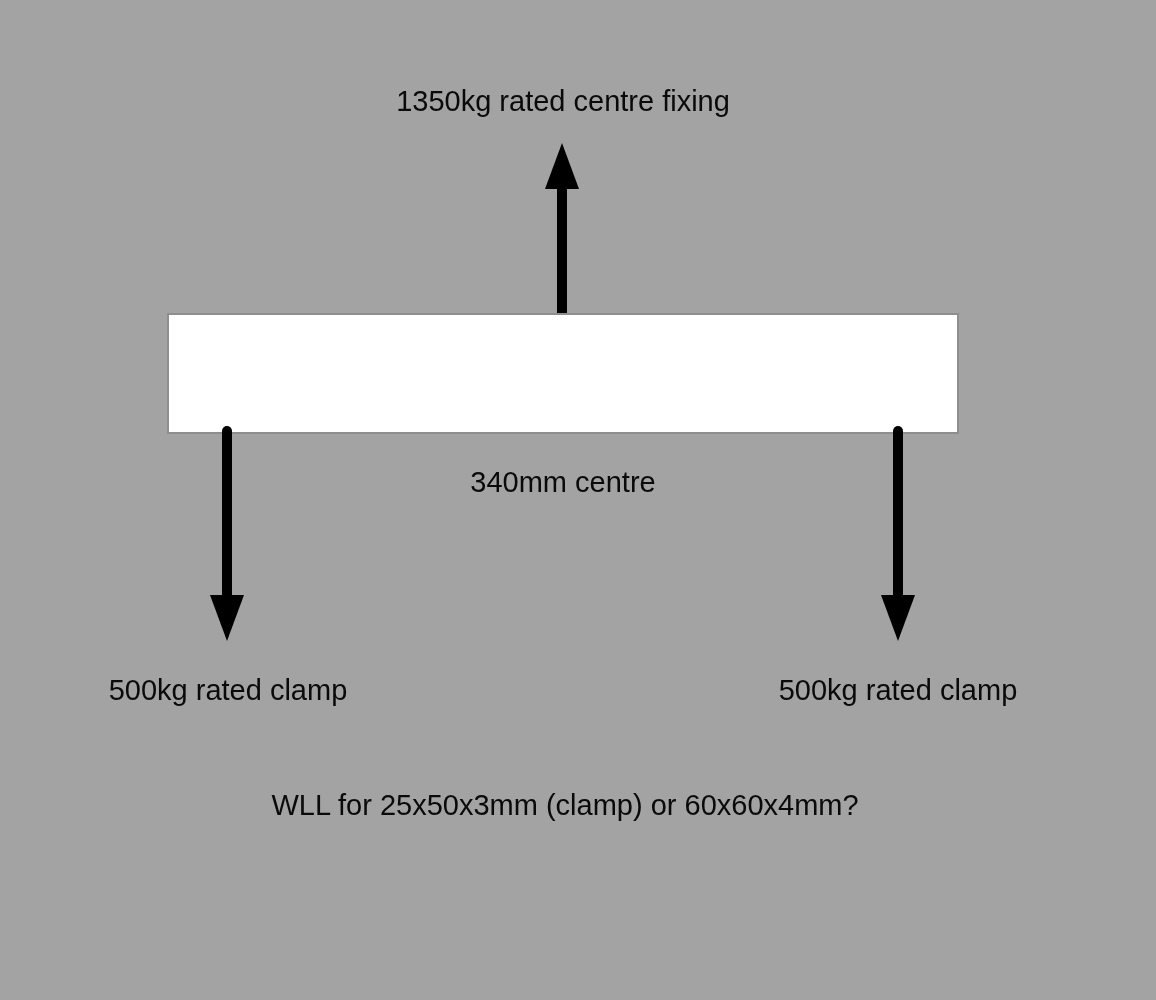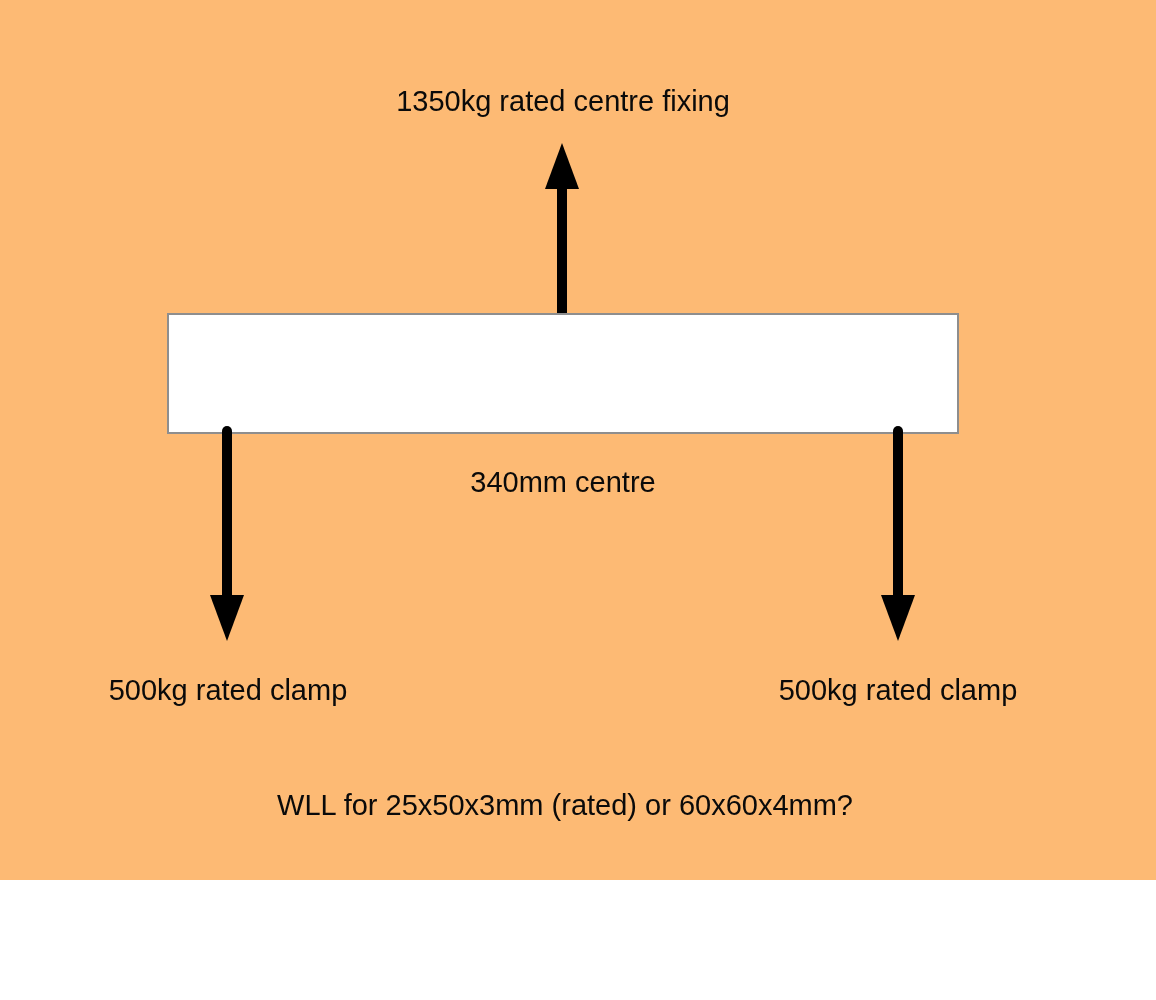--- a/index.html
+++ b/index.html
@@ -3,22 +3,22 @@
 <meta charset="utf-8">
 <style>
   html, body {
     margin: 0;
     padding: 0;
     background: #ffffff;
   }
   .canvas {
     position: relative;
     width: 1156px;
-    height: 880px;
-    background: #fdba74;
+    height: 1000px;
+    background: #a3a3a3;
     overflow: hidden;
     font-family: "Liberation Sans", sans-serif;
     color: #0a0a0a;
   }
   .label {
     position: absolute;
     font-size: 29px;
     line-height: 33px;
     white-space: nowrap;
     transform: translateX(-50%);
@@ -54,15 +54,15 @@
 
   <svg class="arrow-svg" style="left: 880px; top: 426px;" width="36" height="216" viewBox="0 0 36 216">
     <line x1="18" y1="5" x2="18" y2="170" stroke-width="10" stroke-linecap="round" stroke="#000000"></line>
     <polygon points="18,215 1,169 35,169" fill="#000000"></polygon>
   </svg>
 
   <div class="label" style="left: 228px; top: 674px;">500kg rated clamp</div>
 
   <div class="label" style="left: 898px; top: 674px;">500kg rated clamp</div>
 
-  <div class="label" style="left: 565px; top: 789px;">WLL for 25x50x3mm (rated) or 60x60x4mm?</div>
+  <div class="label" style="left: 565px; top: 789px;">WLL for 25x50x3mm (clamp) or 60x60x4mm?</div>
 
 </div>
 
 </body></html>

